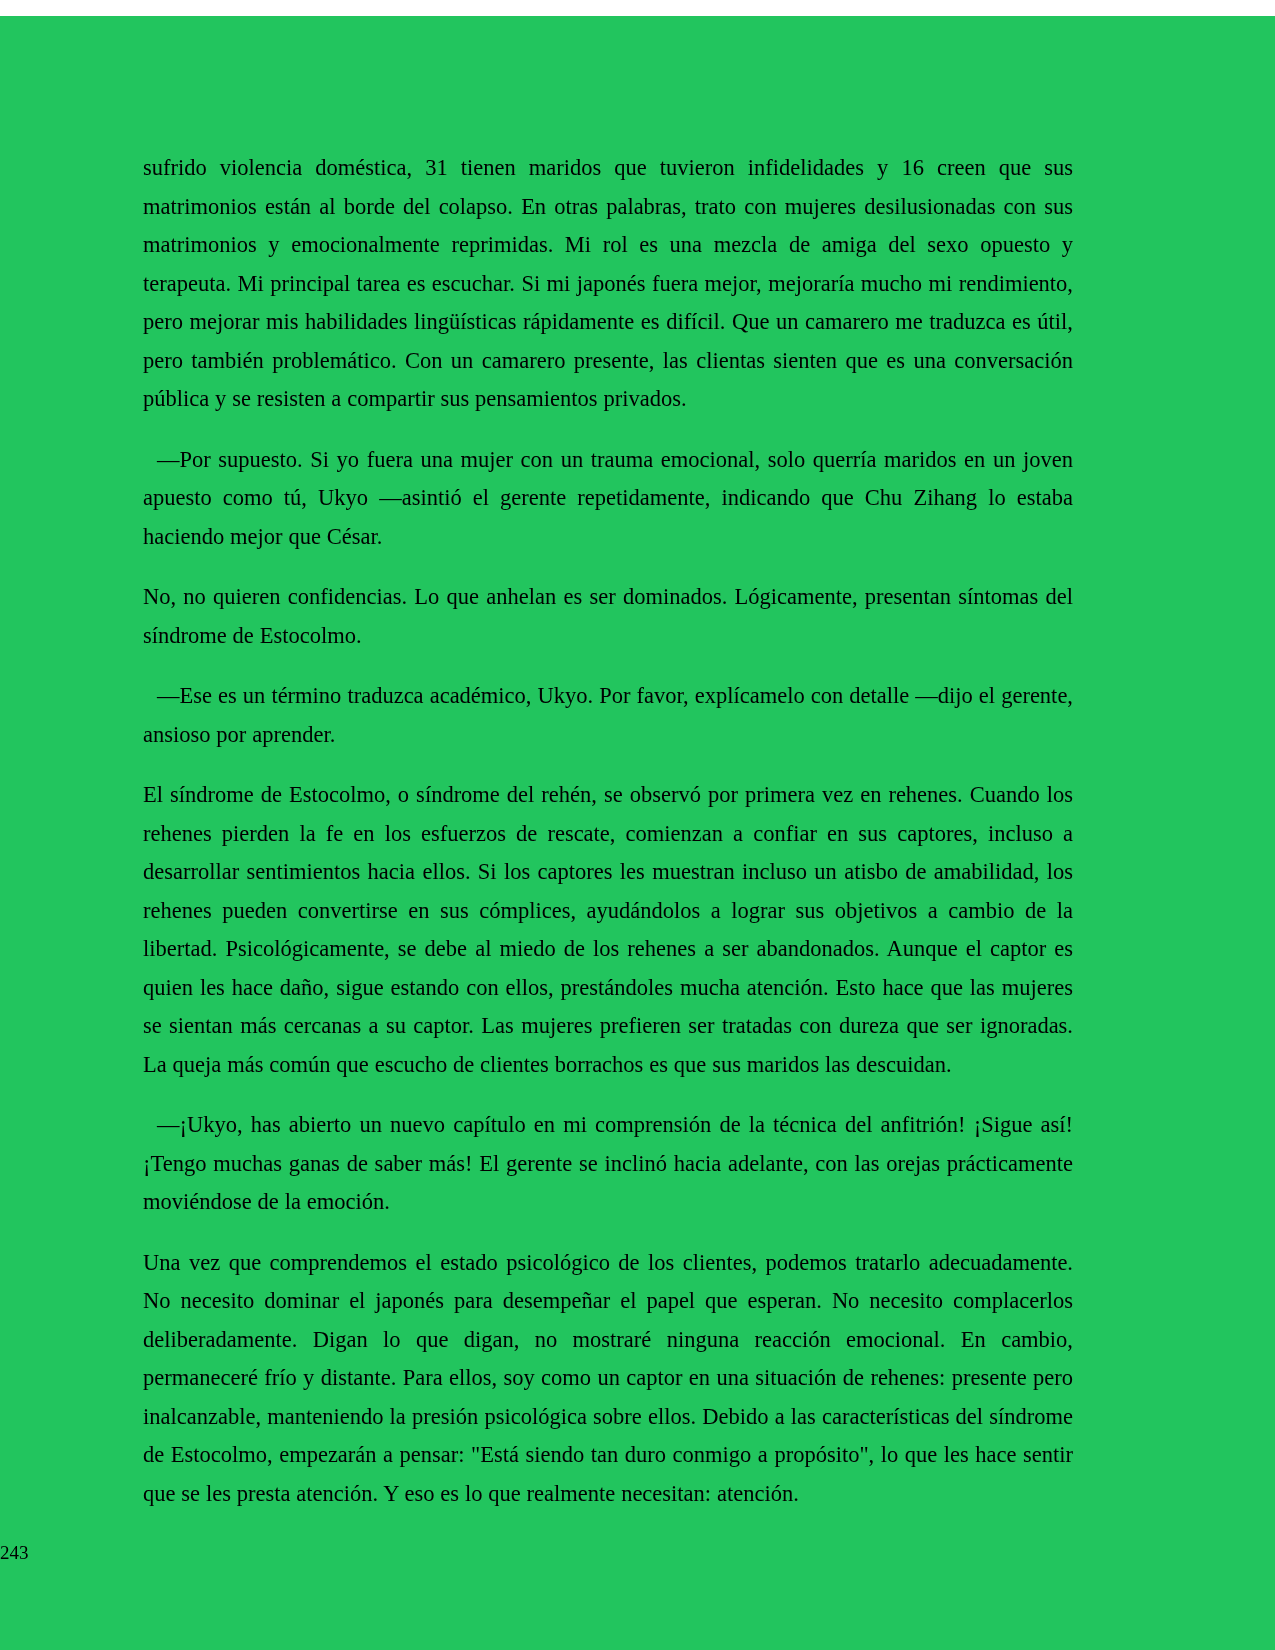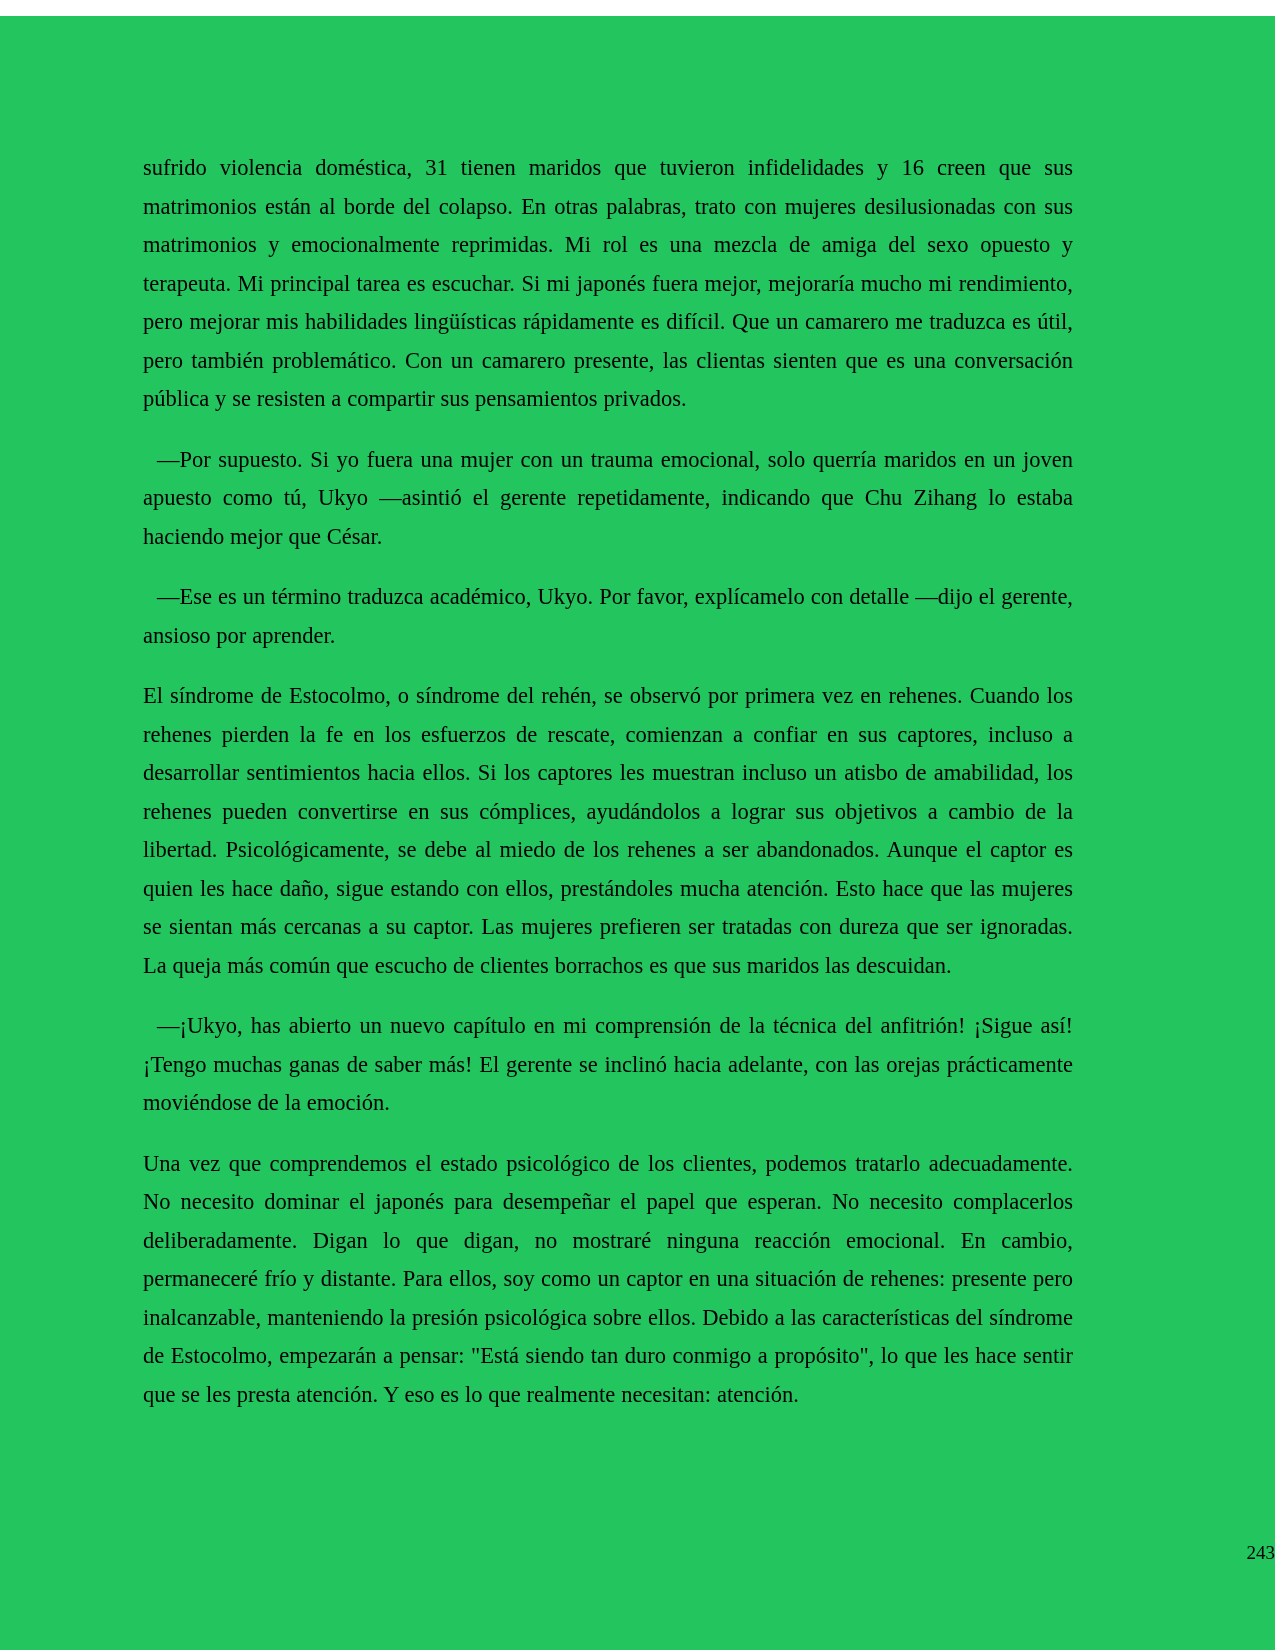--- a/index.html
+++ b/index.html
@@ -37,34 +37,35 @@
     margin-bottom: 0;
   }
   .para.indent {
     text-indent: 14px;
   }
   .page-number {
     position: absolute;
     left: 0;
     right: 0;
     top: 1525px;
-    text-align: right;
+    text-align: left;
     font-size: 19px;
     line-height: 24px;
     color: #000000;
   }
 </style>
 </head>
 <body>
 
 <div class="page">
 
   <div class="content">
     <p class="para">sufrido violencia doméstica, 31 tienen maridos que tuvieron infidelidades y 16 creen que sus matrimonios están al borde del colapso. En otras palabras, trato con mujeres desilusionadas con sus matrimonios y emocionalmente reprimidas. Mi rol es una mezcla de amiga del sexo opuesto y terapeuta. Mi principal tarea es escuchar. Si mi japonés fuera mejor, mejoraría mucho mi rendimiento, pero mejorar mis habilidades lingüísticas rápidamente es difícil. Que un camarero me traduzca es útil, pero también problemático. Con un camarero presente, las clientas sienten que es una conversación pública y se resisten a compartir sus pensamientos privados.</p>
     <p class="para indent">—Por supuesto. Si yo fuera una mujer con un trauma emocional, solo querría maridos en un joven apuesto como tú, Ukyo —asintió el gerente repetidamente, indicando que Chu Zihang lo estaba haciendo mejor que César.</p>
+    <p class="para">No, no quieren confidencias. Lo que anhelan es ser dominados. Lógicamente, presentan síntomas del síndrome de Estocolmo.</p>
     <p class="para indent">—Ese es un término traduzca académico, Ukyo. Por favor, explícamelo con detalle —dijo el gerente, ansioso por aprender.</p>
     <p class="para">El síndrome de Estocolmo, o síndrome del rehén, se observó por primera vez en rehenes. Cuando los rehenes pierden la fe en los esfuerzos de rescate, comienzan a confiar en sus captores, incluso a desarrollar sentimientos hacia ellos. Si los captores les muestran incluso un atisbo de amabilidad, los rehenes pueden convertirse en sus cómplices, ayudándolos a lograr sus objetivos a cambio de la libertad. Psicológicamente, se debe al miedo de los rehenes a ser abandonados. Aunque el captor es quien les hace daño, sigue estando con ellos, prestándoles mucha atención. Esto hace que las mujeres se sientan más cercanas a su captor. Las mujeres prefieren ser tratadas con dureza que ser ignoradas. La queja más común que escucho de clientes borrachos es que sus maridos las descuidan.</p>
     <p class="para indent">—¡Ukyo, has abierto un nuevo capítulo en mi comprensión de la técnica del anfitrión! ¡Sigue así! ¡Tengo muchas ganas de saber más! El gerente se inclinó hacia adelante, con las orejas prácticamente moviéndose de la emoción.</p>
     <p class="para">Una vez que comprendemos el estado psicológico de los clientes, podemos tratarlo adecuadamente. No necesito dominar el japonés para desempeñar el papel que esperan. No necesito complacerlos deliberadamente. Digan lo que digan, no mostraré ninguna reacción emocional. En cambio, permaneceré frío y distante. Para ellos, soy como un captor en una situación de rehenes: presente pero inalcanzable, manteniendo la presión psicológica sobre ellos. Debido a las características del síndrome de Estocolmo, empezarán a pensar: "Está siendo tan duro conmigo a propósito", lo que les hace sentir que se les presta atención. Y eso es lo que realmente necesitan: atención.</p>
   </div>
 
   <div class="page-number">243</div>
 
 </div>
 

